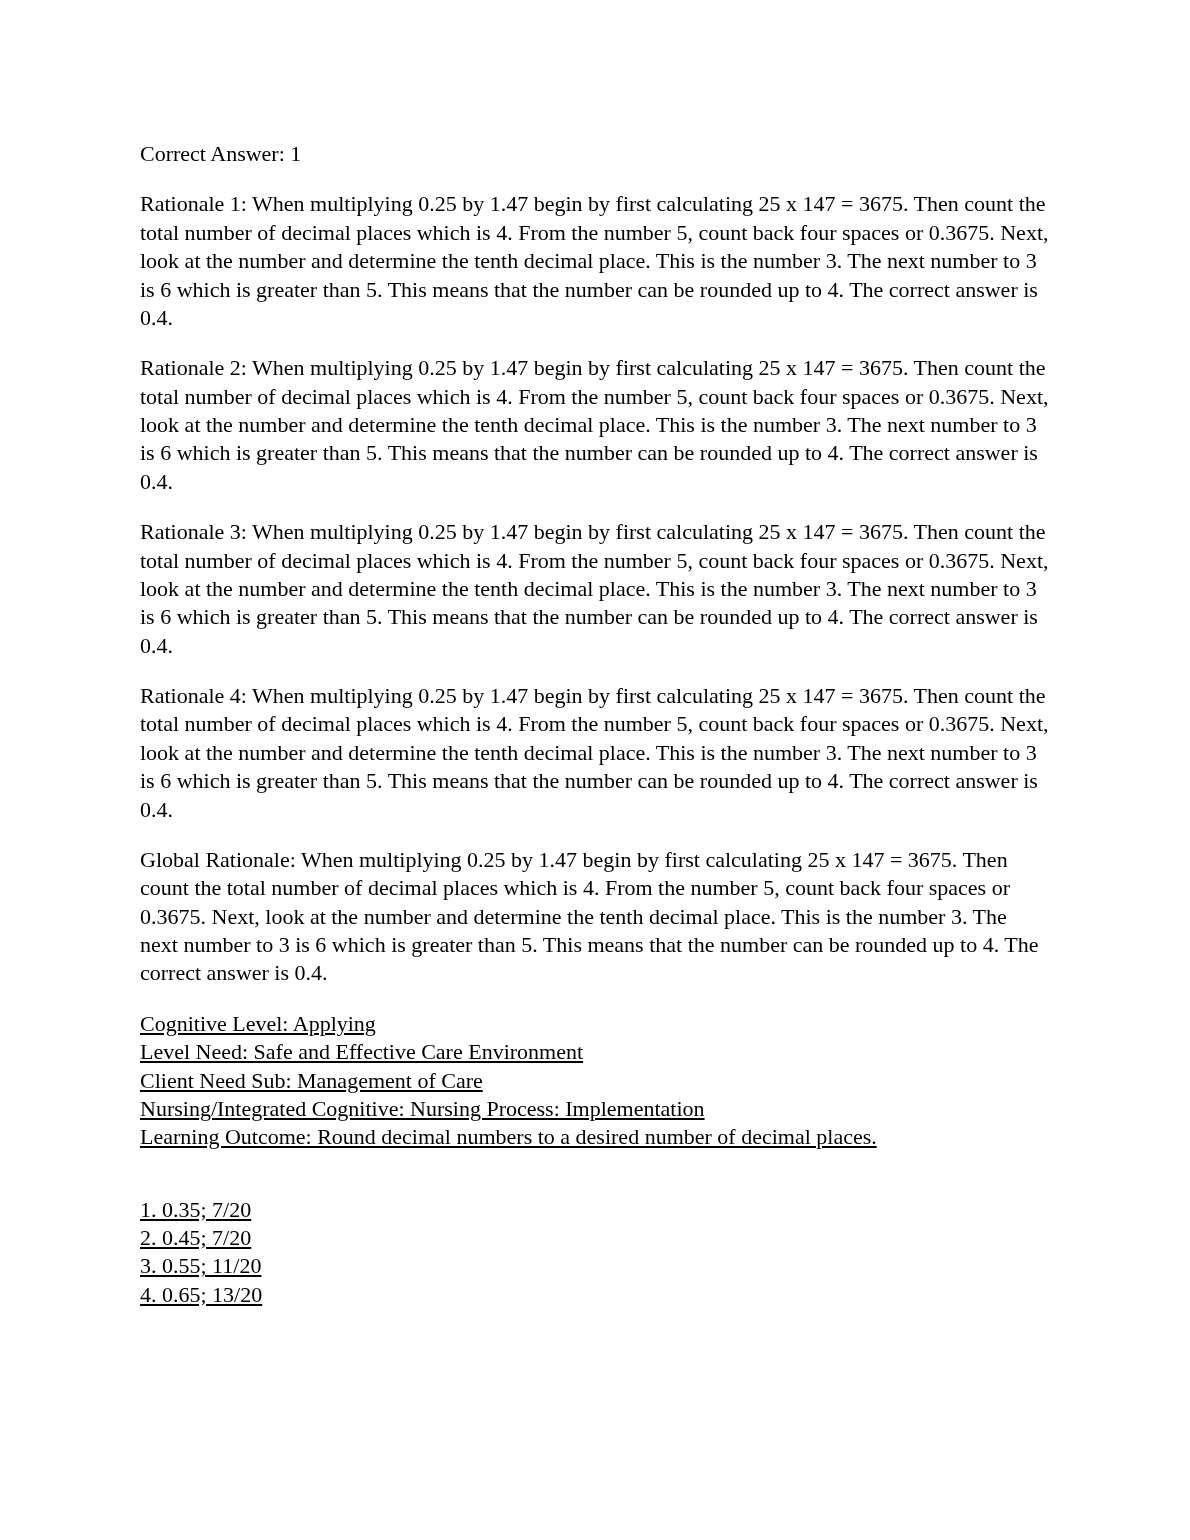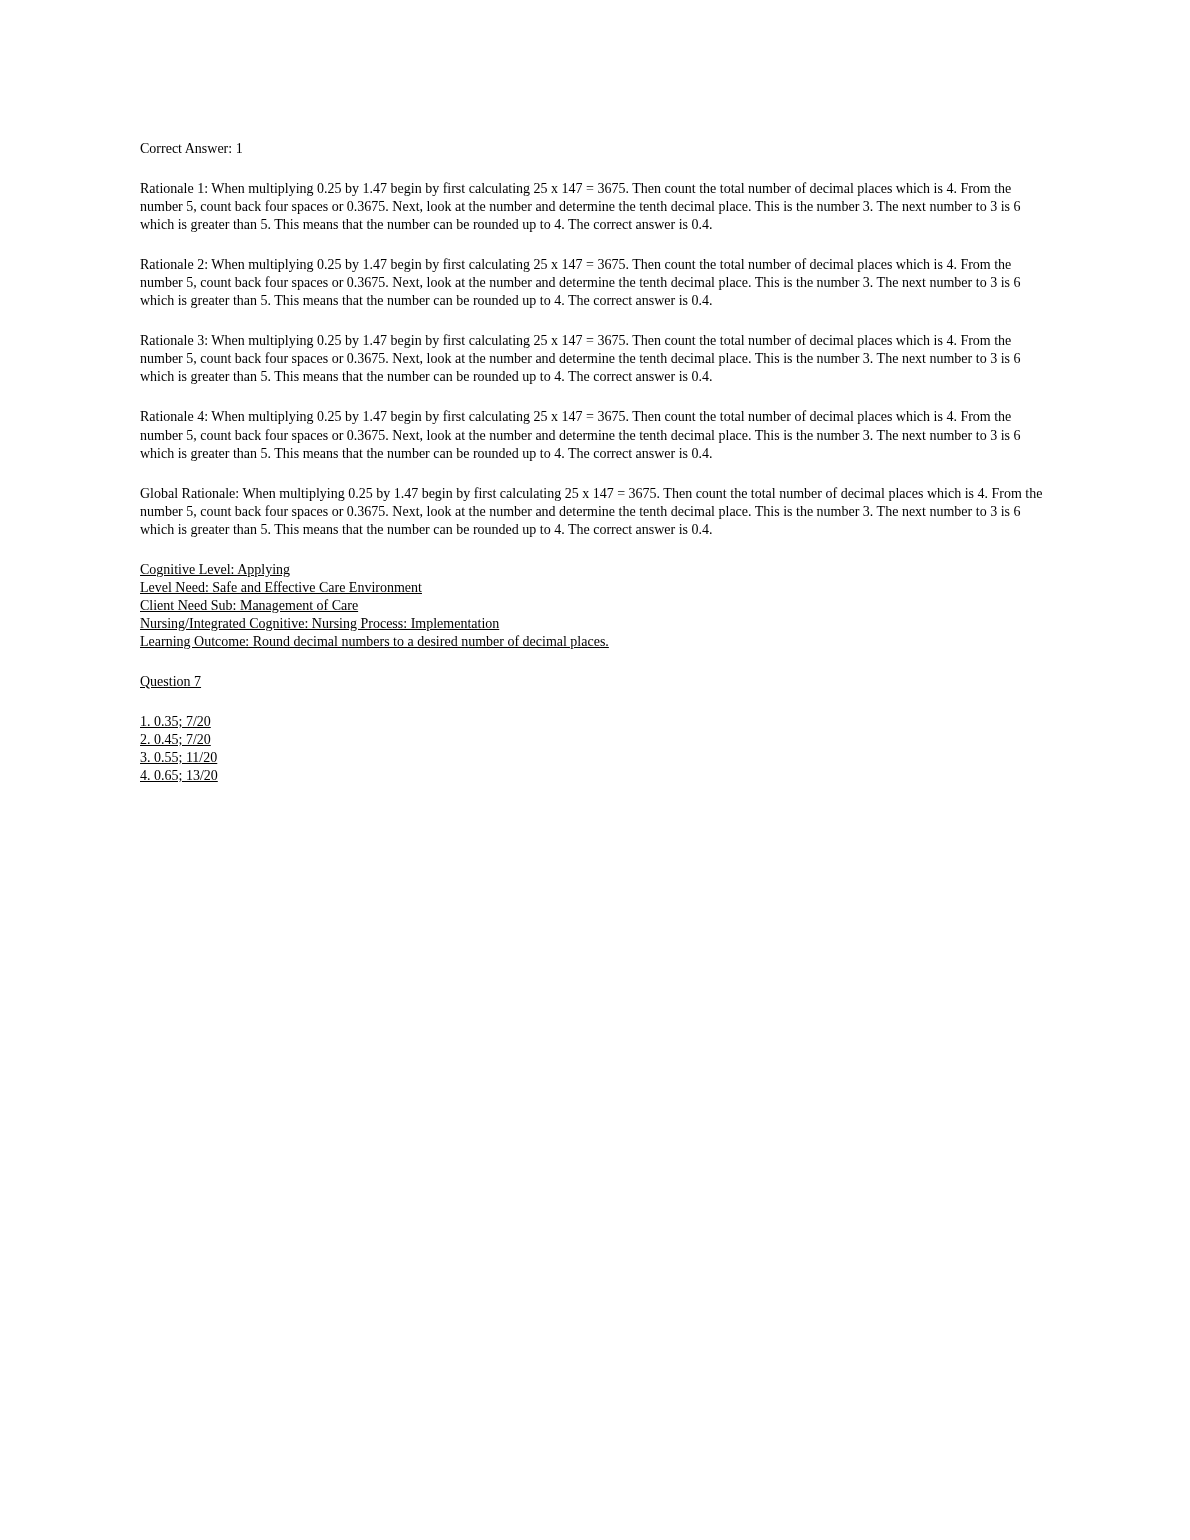--- a/index.html
+++ b/index.html
@@ -14,21 +14,21 @@
     color: #000000;
   }
   .page {
     position: relative;
     width: 1190px;
     height: 1540px;
     box-sizing: border-box;
     padding: 140px 140px 60px 140px;
   }
   .block {
-    font-size: 14px;
+    font-size: 22px;
     line-height: 1.29;
     text-align: left;
     margin: 0;
   }
   .spacer {
     height: 22px;
   }
   .tight-list .block {
     margin: 0;
     text-decoration: underline;
@@ -70,21 +70,20 @@
     <p class="block para">Cognitive Level: Applying</p>
     <p class="block para">Level Need: Safe and Effective Care Environment</p>
     <p class="block para">Client Need Sub: Management of Care</p>
     <p class="block para">Nursing/Integrated Cognitive: Nursing Process: Implementation</p>
     <p class="block para">Learning Outcome: Round decimal numbers to a desired number of decimal places.</p>
   </div>
 
   <div class="spacer"></div>
 
   <div class="tight-list">
-    <p class="block para">Question 7</p>
   </div>
 
   <div class="spacer"></div>
 
   <div class="tight-list">
     <p class="block para">1. 0.35; 7/20</p>
     <p class="block para">2. 0.45; 7/20</p>
     <p class="block para">3. 0.55; 11/20</p>
     <p class="block para">4. 0.65; 13/20</p>
   </div>

